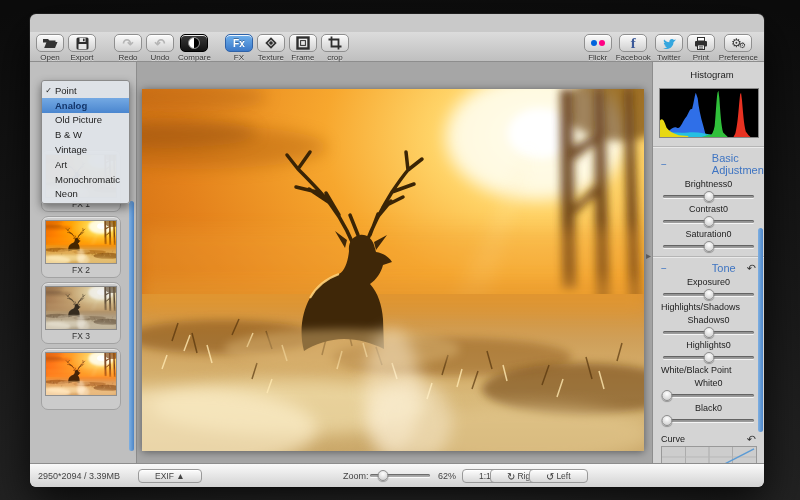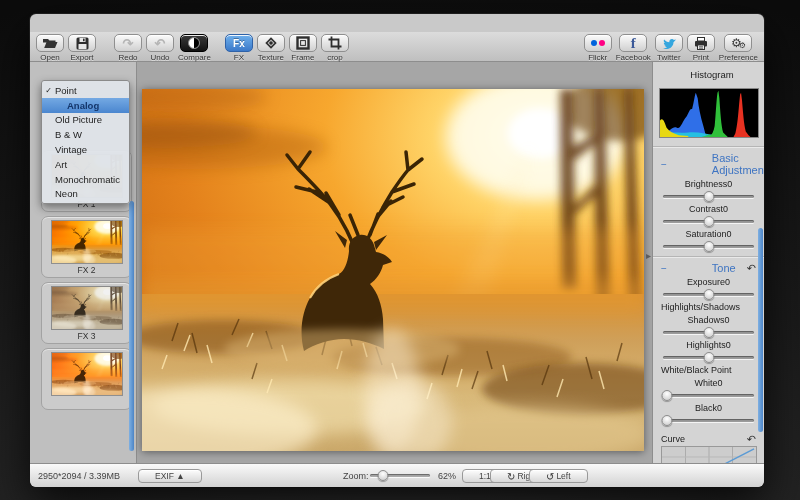--- a/index.html
+++ b/index.html
@@ -45,39 +45,39 @@
   .content { position:absolute; left:0; top:48px; right:0; bottom:24px; background:#a6a6a6; }
 
   
   .sidebar { position:absolute; left:0; top:0; width:107px; height:100%;
     background:#bfbfbf; border-right:1px solid #8d8d8d; }
   .cat-select { height:21px; background:linear-gradient(#d6d6d6,#bdbdbd); border-bottom:1px solid #9a9a9a;
     display:flex; align-items:center; justify-content:center; position:relative; }
   .cat-value { font-size:10px; font-weight:bold; color:#333; text-shadow:0 1px 0 rgba(255,255,255,.5); }
   .cat-arrow { position:absolute; right:10px; top:7px; font-size:6px; color:#444; }
   .preset-list { position:absolute; left:0; top:21px; bottom:0; width:100%; padding-top:67px; overflow:hidden; }
-  .preset-card { width:91px; height:62px; margin:0 0 4px 11px; background:#cbcbcb;
+  .preset-card { width:80px; height:62px; margin:0 0 4px 11px; background:#cbcbcb;
     border:1px solid #a2a2a2; border-radius:7px; box-shadow: inset 0 1px 0 rgba(255,255,255,.5);
     display:flex; flex-direction:column; align-items:center; }
   .thumb-svg { width:72px; height:44px; margin-top:3px; border:1px solid #8f8f8f; background:#000; display:block; }
   .preset-label { font-size:8.5px; color:#333; margin-top:1px; }
   .fx2 .thumb-svg { filter:saturate(1.3); }
   .fx3 .thumb-svg { filter:saturate(.45) contrast(.95) brightness(.97); }
   .fx4 .thumb-svg { filter:saturate(1.7) contrast(1.15); }
   .fx5 .thumb-svg { filter:saturate(1.15) hue-rotate(-8deg); }
   .side-scrollbar { position:absolute; right:2px; top:139px; width:5px; height:250px; border-radius:3px;
     background:linear-gradient(90deg,#7fb0e2,#4d86c8); }
 
   
   .filter-popup { position:absolute; left:11px; top:18px; width:89px; z-index:30;
     background:rgba(223,227,232,.97); border:1px solid #8a8a8a; border-radius:3px;
     box-shadow:0 4px 10px rgba(0,0,0,.45); padding:2px 0; }
   .menu-item { height:14.8px; display:flex; align-items:center; font-size:9.5px; color:#1d1d1d; }
   .menu-check { width:13px; text-align:center; font-size:8px; color:#222; }
-  .menu-item.selected { background:linear-gradient(#74a9e3,#4a86cf); color:#14366b; font-weight:bold;padding-left:12px; }
+  .menu-item.selected { background:linear-gradient(#74a9e3,#4a86cf); color:#14366b; font-weight:bold; }
 
   
   .canvas { position:absolute; left:107px; top:0; right:112px; height:100%; }
   .photo-svg { position:absolute; left:5px; top:27px; width:502px; height:362px;
     box-shadow:0 1px 8px rgba(0,0,0,.45); display:block; background:#000; }
   .panel-toggle { position:absolute; right:1px; top:188px; font-size:10px; color:#5c5c5c; cursor:pointer; }
 
   
   .rpanel { position:absolute; right:0; top:0; width:112px; height:100%;
     background:#d4d4d4; border-left:1px solid #8d8d8d; display:flex; flex-direction:column; overflow:hidden; }

